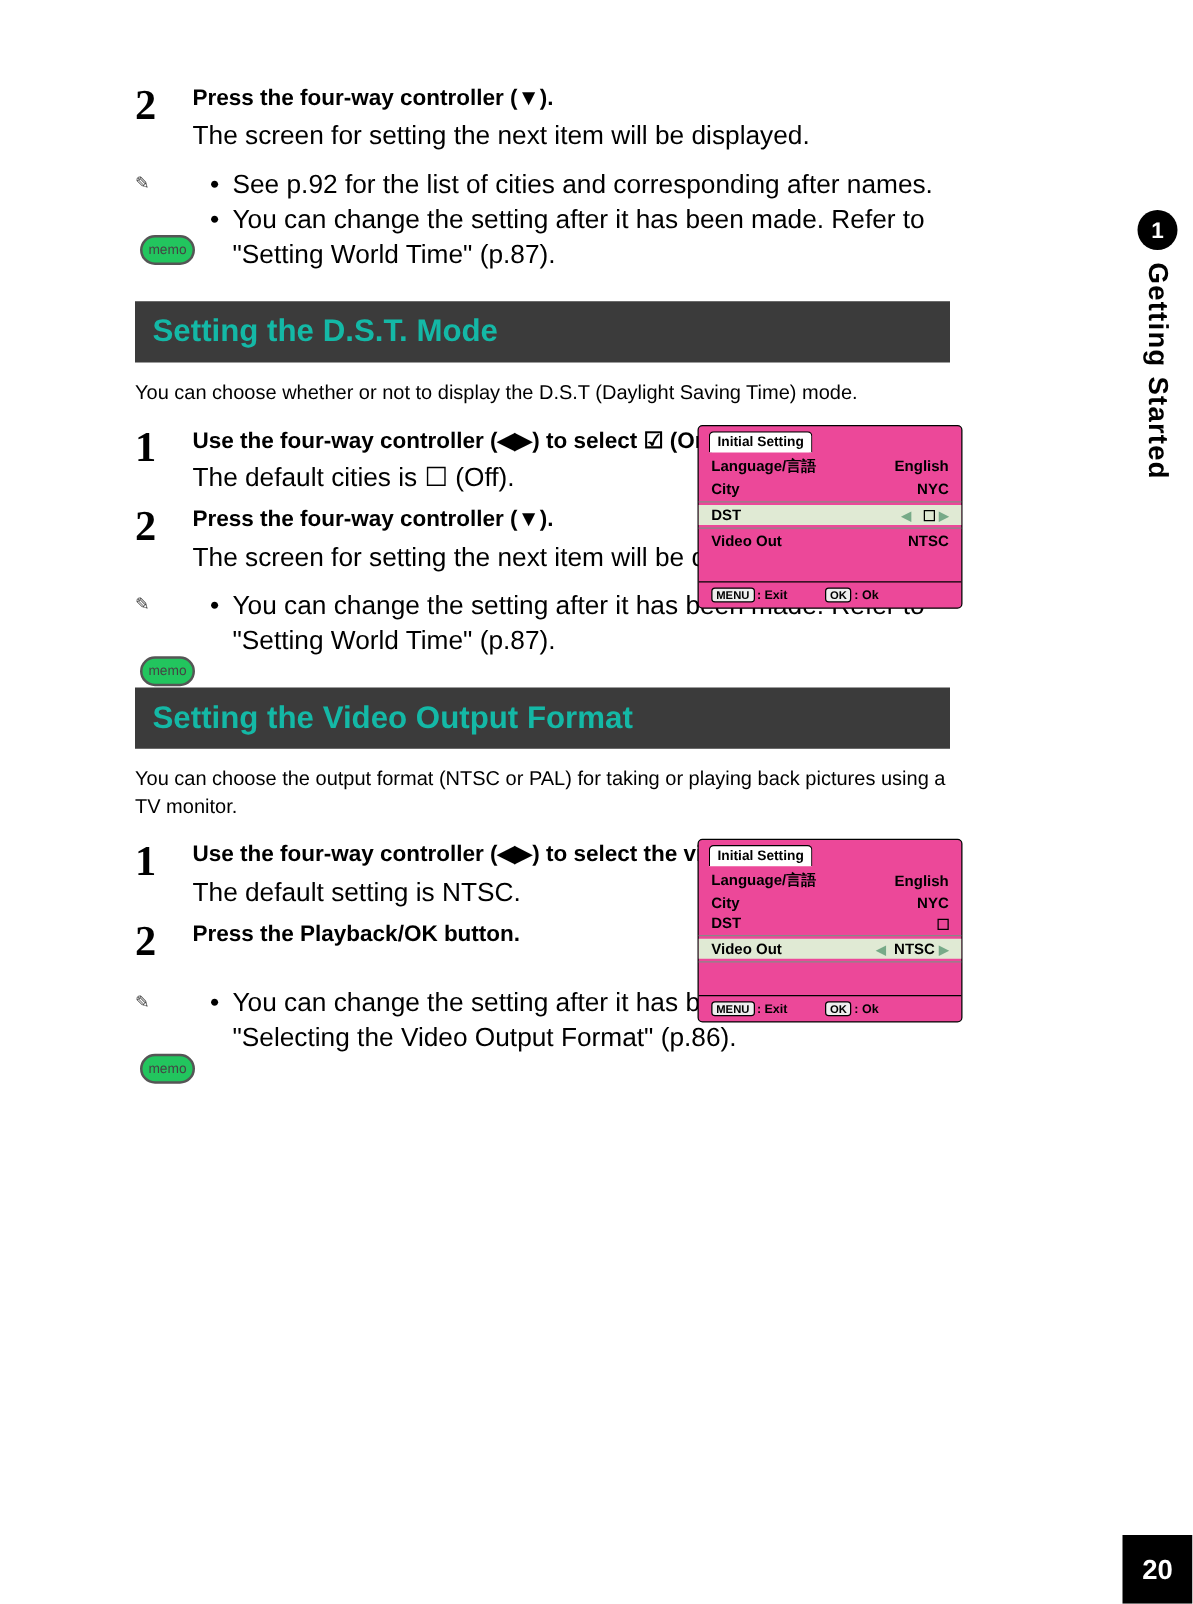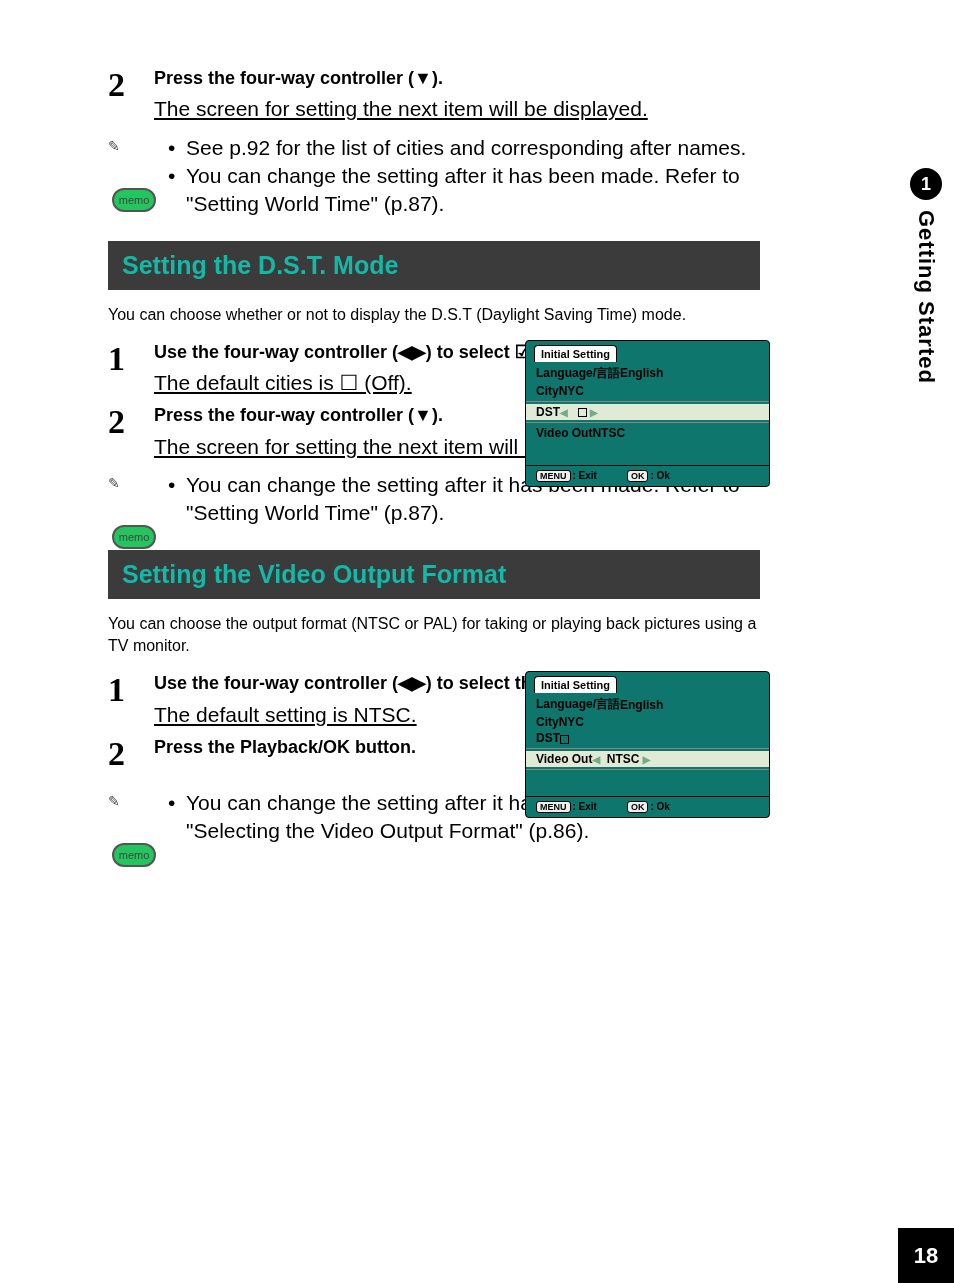--- a/index.html
+++ b/index.html
@@ -84,21 +84,20 @@
   }
   .step-head {
     font-weight: bold;
     font-size: 18px;
     line-height: 1.4;
   }
   .step-desc {
     font-size: 21px;
     margin-top: 4px;
     line-height: 1.35;
-    text-decoration: underline;
   }
   .para {
     font-size: 16px;
     line-height: 1.4;
     margin: 10px 0 14px 0;
   }
   .section-bar {
     background: #3b3b3b;
     color: #14b8a6;
     font-weight: bold;
@@ -150,42 +149,43 @@
   }
   .bullet {
     display: flex;
   }
   .bullet .dot {
     width: 18px;
     flex-shrink: 0;
   }
   .lcd {
     position: absolute;
-    width: 245px;
+    width: 212px;
     border: 1px solid #000;
     border-radius: 4px;
-    background: #0f766e;
+    background: #ec4899;
     font-size: 12px;
     font-weight: bold;
   }
   .lcd .tab {
     display: inline-block;
     border: 1px solid #000;
     border-bottom: none;
     border-radius: 4px 4px 0 0;
     padding: 2px 6px;
     margin: 4px 0 0 8px;
     background: #fff;
     font-size: 11px;
   }
   .lcd .inner {
     padding: 2px 10px 6px 10px;
   }
   .lcd .row {
     display: flex;
+    justify-content: space-between;
     padding: 1px 0;
     align-items: center;
   }
   .lcd .hl {
     background: #e0ead4;
     margin: 0 -10px;
     padding: 1px 10px;
   }
   .lcd .sep {
     border-top: 1px solid #888;
@@ -216,21 +216,21 @@
   .symbol { font-family: Arial, sans-serif; }
 </style>
 </head>
 <body>
 
 <div class="side-tab">
   <div class="chapter-marker">
     <div class="chip">1</div>
     <div class="vtext">Getting Started</div>
   </div>
-  <div class="black-strip">18</div>
+  <div class="black-strip">20</div>
 </div>
 
 <div class="page-content">
 
   <div class="step">
     <div class="step-num">2</div>
     <div class="step-body">
       <div class="step-head">
         <span>Press the four-way controller (</span><span class="symbol">▼</span><span>).</span>
       </div>

